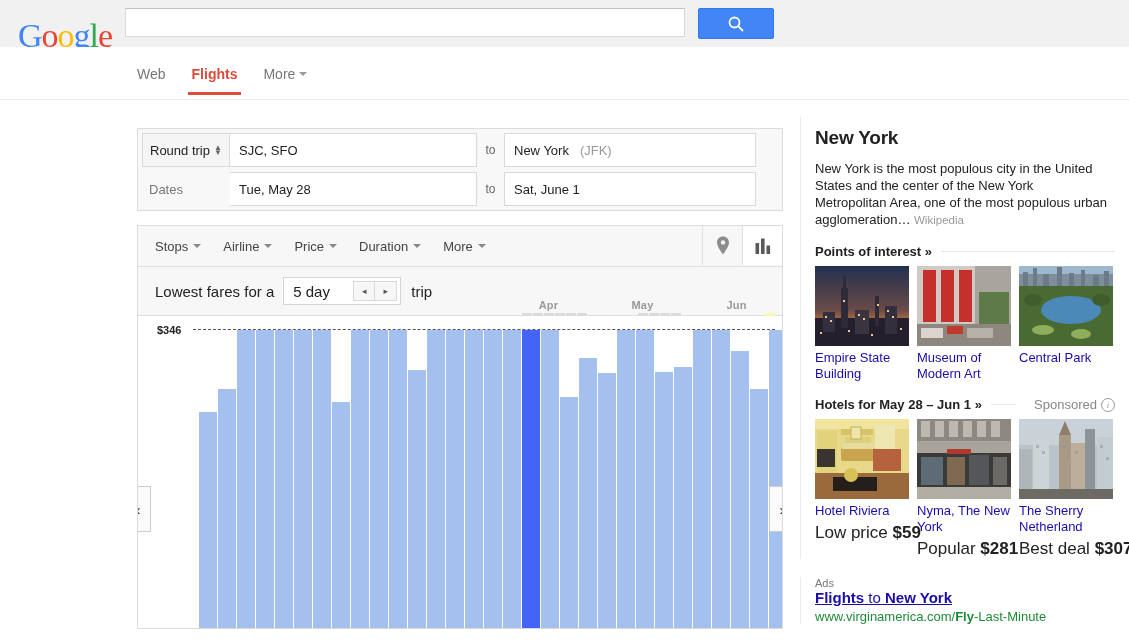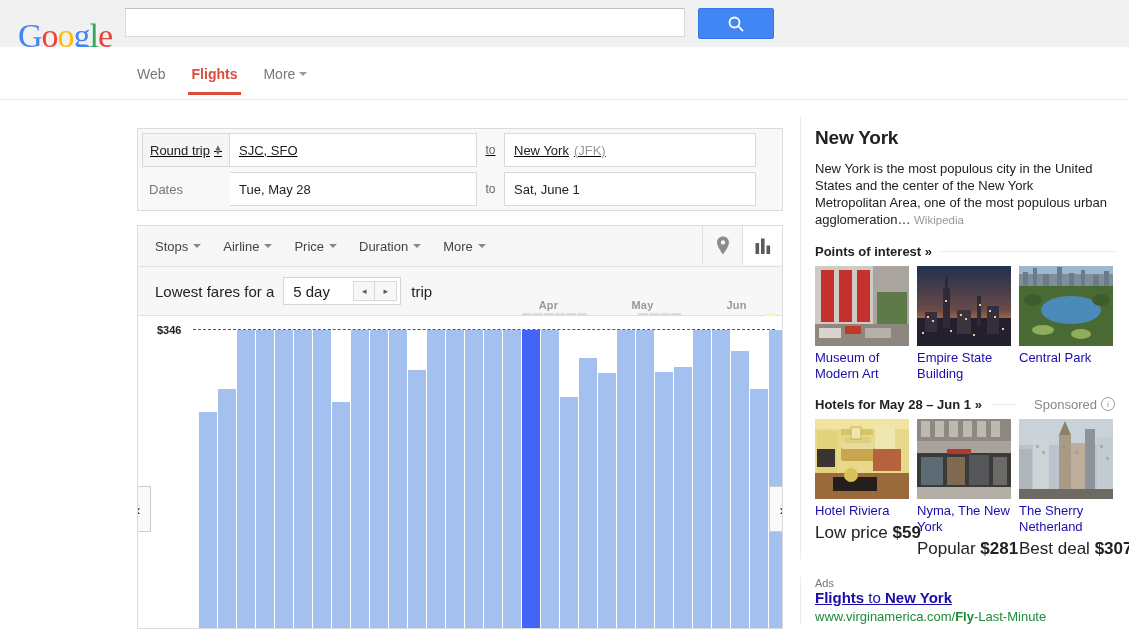--- a/index.html
+++ b/index.html
@@ -134,21 +134,21 @@
     background: #f8f8f8;
     width: 646px;
     box-sizing: border-box;
   }
   .form-row {
     display: flex;
     align-items: stretch;
     height: 34px;
   }
   .form-row + .form-row { margin-top: 5px; }
-  .form-row.r1 { padding: 4px 4px 0 4px; text-decoration: underline; }
+  .form-row.r1 { padding: 4px 4px 0 4px; }
   .form-row.r2 { padding: 0 4px 4px 4px; }
 
   .trip-type {
     width: 88px;
     display: flex;
     align-items: center;
     justify-content: space-between;
     padding: 0 7px;
     font-size: 13px;
     color: #222;
@@ -182,21 +182,21 @@
     padding: 0 9px;
     display: flex;
     align-items: center;
     box-sizing: border-box;
     cursor: text;
     overflow: hidden;
     white-space: nowrap;
   }
   .field.origin { width: 247px; border-left: 0; }
   .field.dest { width: 252px; }
-  .field .muted { color: #999; margin-left: 5px; }
+  .field .muted { color: #999; margin-left: 11px; }
   .to-word {
     width: 27px;
     display: flex;
     align-items: center;
     justify-content: center;
     font-size: 12px;
     color: #666;
     background: #f8f8f8;
     box-sizing: border-box;
   }
@@ -419,20 +419,21 @@
     flex: 1;
     height: 1px;
     background: #e8e8e8;
     margin-left: 9px;
   }
   .section-head .sponsored {
     font-weight: normal;
     color: #888;
     margin-left: 18px;
     display: flex;
+    align-items: center;
     gap: 4px;
     white-space: nowrap;
   }
   .info-i {
     display: inline-flex;
     width: 12px; height: 12px;
     border: 1px solid #999;
     border-radius: 50%;
     color: #999;
     font-size: 9px;
@@ -768,38 +769,20 @@
       <p class="kp-desc">
         <span>New York is the most populous city in the United States and the center of the New York Metropolitan Area, one of the most populous urban agglomeration…</span>
         <span class="src">Wikipedia</span>
       </p>
 
       <div class="section-head">
         <span>Points of interest »</span>
         <span class="rule"></span>
       </div>
       <div class="thumb-row">
-        <div class="thumb-cell">
-          <div class="thumb">
-            <svg width="94" height="80" viewBox="0 0 94 80">
-              <rect width="94" height="80" fill="#b9b4ad"></rect>
-              <rect x="0" y="0" width="94" height="58" fill="#cfcac3"></rect>
-              <rect x="6" y="4" width="13" height="52" fill="#c6302c"></rect>
-              <rect x="24" y="4" width="13" height="52" fill="#c6302c"></rect>
-              <rect x="42" y="4" width="13" height="52" fill="#c6302c"></rect>
-              <rect x="58" y="0" width="36" height="58" fill="#a9a49d"></rect>
-              <rect x="62" y="26" width="30" height="32" fill="#5e7a49"></rect>
-              <rect x="0" y="58" width="94" height="22" fill="#8d877f"></rect>
-              <rect x="4" y="62" width="22" height="10" fill="#d9d5ce"></rect>
-              <rect x="30" y="60" width="16" height="8" fill="#c0392b"></rect>
-              <rect x="50" y="62" width="26" height="10" fill="#b5b0a8"></rect>
-            </svg>
-          </div>
-          <div class="thumb-label">Museum of Modern Art</div>
-        </div>
         <div class="thumb-cell">
           <div class="thumb">
             <svg width="94" height="80" viewBox="0 0 94 80">
               <defs>
                 <linearGradient id="sky1" x1="0" y1="0" x2="0" y2="1">
                   <stop offset="0%" stop-color="#22304f"></stop>
                   <stop offset="55%" stop-color="#6a4a48"></stop>
                   <stop offset="78%" stop-color="#e08a3c"></stop>
                   <stop offset="100%" stop-color="#3b3a4a"></stop>
                 </linearGradient>
@@ -826,20 +809,38 @@
                 <rect x="56" y="68" width="2" height="2"></rect>
                   <rect x="85" y="62" width="2" height="2"></rect>
               </g>
             </svg>
           </div>
           <div class="thumb-label">Empire State Building</div>
         </div>
         <div class="thumb-cell">
           <div class="thumb">
             <svg width="94" height="80" viewBox="0 0 94 80">
+              <rect width="94" height="80" fill="#b9b4ad"></rect>
+              <rect x="0" y="0" width="94" height="58" fill="#cfcac3"></rect>
+              <rect x="6" y="4" width="13" height="52" fill="#c6302c"></rect>
+              <rect x="24" y="4" width="13" height="52" fill="#c6302c"></rect>
+              <rect x="42" y="4" width="13" height="52" fill="#c6302c"></rect>
+              <rect x="58" y="0" width="36" height="58" fill="#a9a49d"></rect>
+              <rect x="62" y="26" width="30" height="32" fill="#5e7a49"></rect>
+              <rect x="0" y="58" width="94" height="22" fill="#8d877f"></rect>
+              <rect x="4" y="62" width="22" height="10" fill="#d9d5ce"></rect>
+              <rect x="30" y="60" width="16" height="8" fill="#c0392b"></rect>
+              <rect x="50" y="62" width="26" height="10" fill="#b5b0a8"></rect>
+            </svg>
+          </div>
+          <div class="thumb-label">Museum of Modern Art</div>
+        </div>
+        <div class="thumb-cell">
+          <div class="thumb">
+            <svg width="94" height="80" viewBox="0 0 94 80">
               <rect width="94" height="80" fill="#4b6b38"></rect>
               <rect x="0" y="0" width="94" height="20" fill="#9db7cc"></rect>
               <rect x="0" y="8" width="94" height="14" fill="#7e8e9c"></rect>
               <g fill="#6d7b89">
                 <rect x="4" y="6" width="5" height="16"></rect>
                   <rect x="14" y="2" width="4" height="20"></rect>
                 <rect x="24" y="8" width="6" height="14"></rect>
                   <rect x="38" y="1" width="5" height="21"></rect>
                 <rect x="50" y="7" width="5" height="15"></rect>
                   <rect x="62" y="4" width="4" height="18"></rect>

